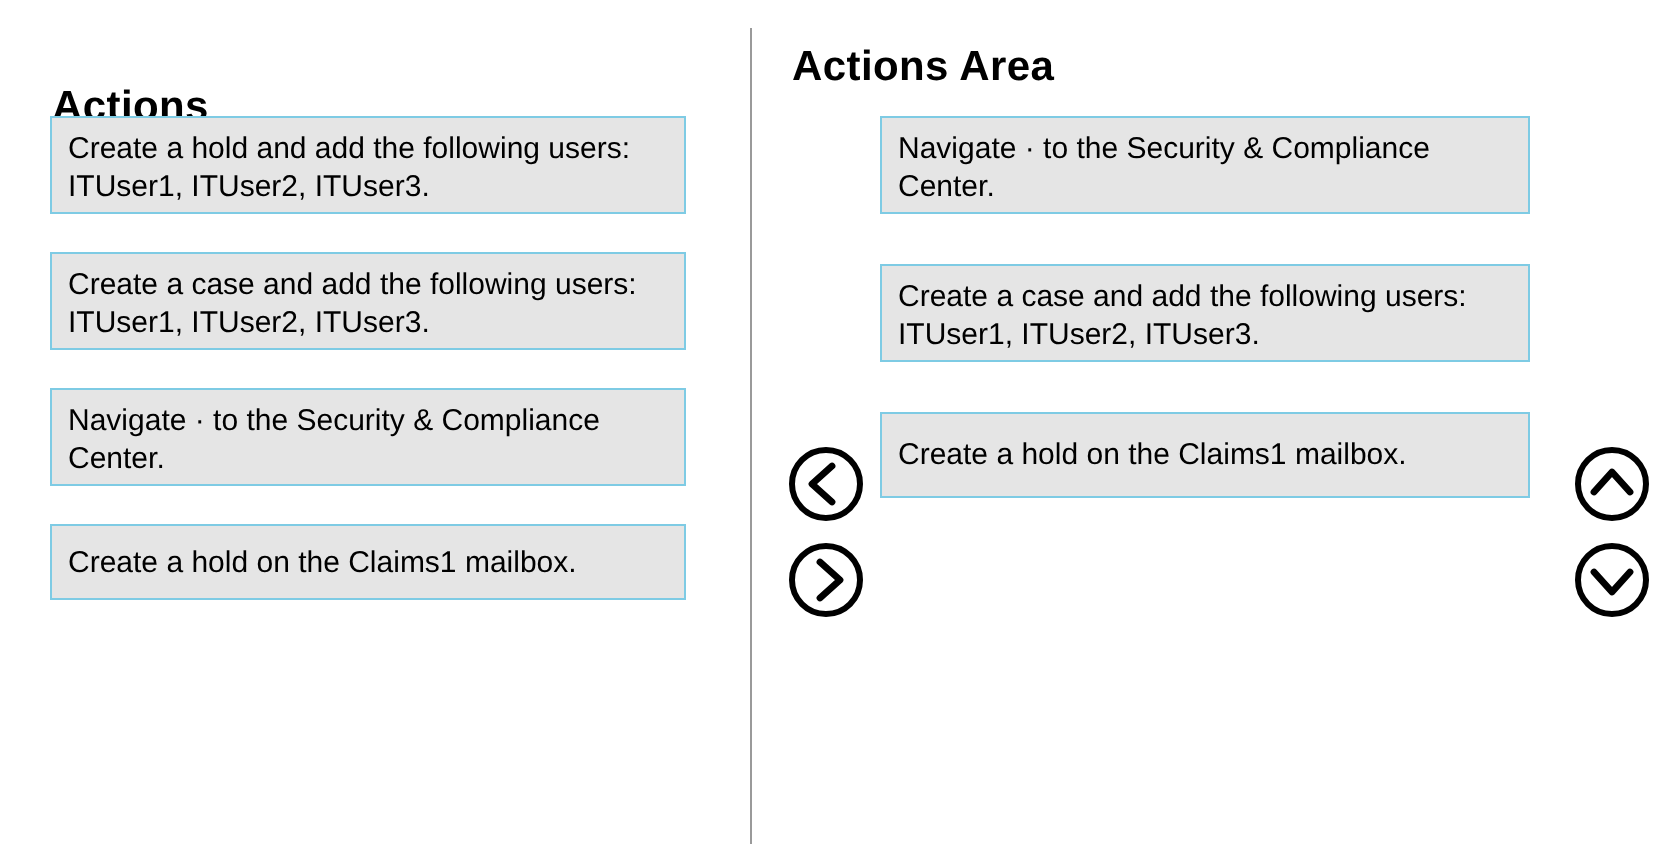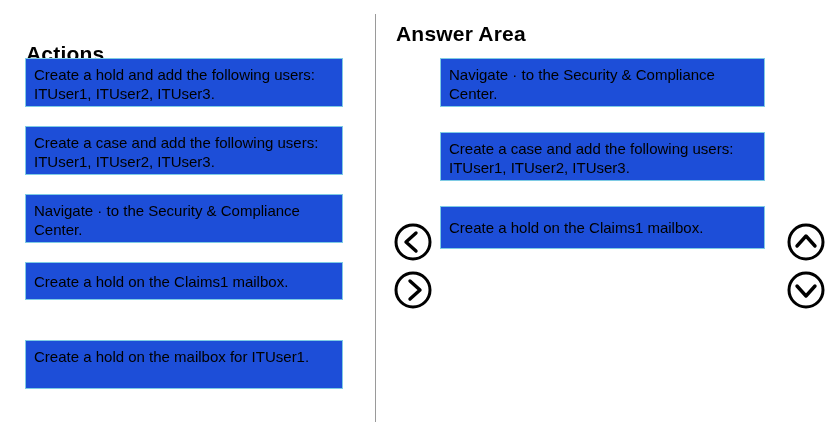--- a/index.html
+++ b/index.html
@@ -35,21 +35,21 @@
     top: 14px;
     width: 1px;
     height: 408px;
     background: #9a9a9a;
   }
 
   .card {
     position: absolute;
     box-sizing: border-box;
     border: 1px solid #7ecbe4;
-    background: #1d4ed8;
+    background: #e5e5e5;
     font-size: 15px;
     line-height: 19px;
     padding: 6px 8px 6px 8px;
     color: #000;
   }
 
   
   #action-card-0 { left: 25px;  top: 58px;  width: 318px; height: 49px; }
   #action-card-1 { left: 25px;  top: 126px; width: 318px; height: 49px; }
   #action-card-2 { left: 25px;  top: 194px; width: 318px; height: 49px; }
@@ -72,29 +72,28 @@
   #move-right-button { left: 393px; top: 270px; }
   #move-up-button    { left: 786px; top: 222px; }
   #move-down-button  { left: 786px; top: 270px; }
 </style>
 </head>
 <body>
 
 <div class="page">
 
   <div class="heading" id="actions-heading">Actions</div>
-  <div class="heading" id="answer-heading">Answer Area</div>
+  <div class="heading" id="answer-heading">Actions Area</div>
 
   <div class="divider"></div>
 
   <div class="card" id="action-card-0">Create a hold and add the following users: ITUser1, ITUser2, ITUser3.</div>
   <div class="card" id="action-card-1">Create a case and add the following users: ITUser1, ITUser2, ITUser3.</div>
   <div class="card" id="action-card-2">Navigate · to the Security &amp; Compliance Center.</div>
   <div class="card" id="action-card-3">Create a hold on the Claims1 mailbox.</div>
-  <div class="card" id="action-card-4">Create a hold on the mailbox for ITUser1.</div>
 
   <div class="card" id="answer-card-0">Navigate · to the Security &amp; Compliance Center.</div>
   <div class="card" id="answer-card-1">Create a case and add the following users: ITUser1, ITUser2, ITUser3.</div>
   <div class="card" id="answer-card-2">Create a hold on the Claims1 mailbox.</div>
 
   <div class="arrow-btn" id="move-left-button">
     <svg width="40" height="40" viewBox="0 0 40 40" aria-hidden="true">
       <circle cx="20" cy="20" r="17" fill="#ffffff" stroke="#000000" stroke-width="3"></circle>
       <polyline points="23,11 13,20 23,29" fill="none" stroke="#000000" stroke-width="3.4" stroke-linecap="round" stroke-linejoin="round"></polyline>
     </svg>

